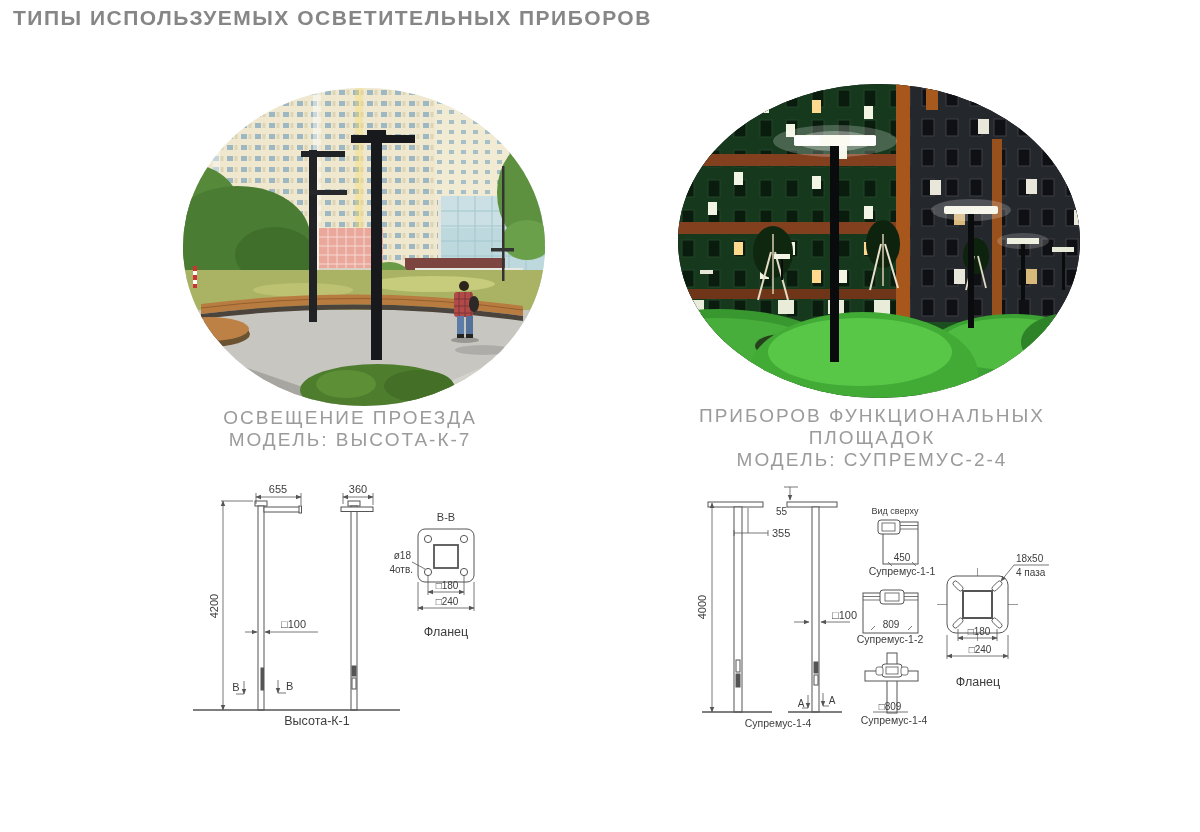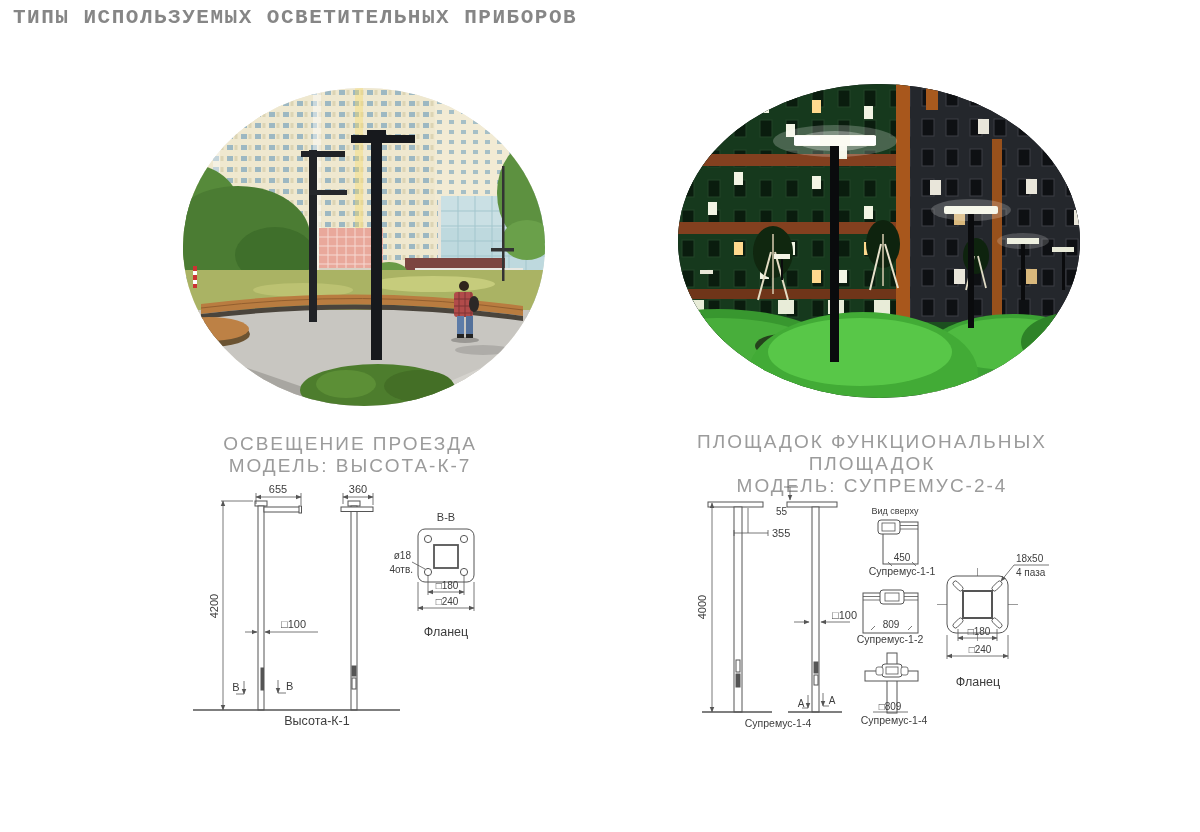--- a/index.html
+++ b/index.html
@@ -1,23 +1,23 @@
 <!DOCTYPE html>
 <html><head>
 <meta charset="utf-8">
 <style>
   html,body{margin:0;padding:0;background:#fff;}
   .canvas{position:relative;width:1200px;height:832px;background:#ffffff;overflow:hidden;
           font-family:"Liberation Sans",sans-serif;}
   .page-title{position:absolute;left:13px;top:6px;margin:0;font-size:21px;font-weight:bold;
-              letter-spacing:1.5px;color:#868686;white-space:nowrap;font-family:Liberation Mono, monospace;}
+              letter-spacing:1.5px;color:#868686;white-space:nowrap;}
   .photo{position:absolute;}
   .photo svg{display:block;}
   .caption{position:absolute;text-align:center;font-size:19px;letter-spacing:2px;
-           color:#9b9b9b;line-height:22px;margin-top:26px;}
+           color:#9b9b9b;line-height:22px;}
   .caption-left{left:150px;top:407px;width:400px;}
   .caption-right{left:633px;top:405px;width:478px;}
   .drawing{position:absolute;}
   svg text{font-family:"Liberation Sans",sans-serif;fill:#3d3d3d;}
   .dim{font-size:11px;}
   .dim-s{font-size:10px;}
   .lbl{font-size:12.5px;}
   .lbl-s{font-size:10.5px;}
   .tv-title{font-size:9px;}
 </style>
@@ -247,21 +247,21 @@
         </g>
       </g>
     </svg>
   </div>
 
   <div class="caption caption-left">
     <div>ОСВЕЩЕНИЕ ПРОЕЗДА</div>
     <div>МОДЕЛЬ: ВЫСОТА-К-7</div>
   </div>
   <div class="caption caption-right">
-    <div>ПЛОЩАДОК ФУНКЦИОНАЛЬНЫХ</div>
+    <div>ПРИБОРОВ ФУНКЦИОНАЛЬНЫХ</div>
     <div>ПЛОЩАДОК</div>
     <div>МОДЕЛЬ: СУПРЕМУС-2-4</div>
   </div>
 
   <svg class="drawing" style="left:185px;top:478px;" width="330" height="265" viewBox="0 0 330 265">
     <defs>
       <marker id="arrL" viewBox="0 0 10 10" refX="9" refY="5" markerWidth="7" markerHeight="7" orient="auto-start-reverse">
         <path d="M0,1 L10,5 L0,9 z" fill="#555"></path>
       </marker>
     </defs>

